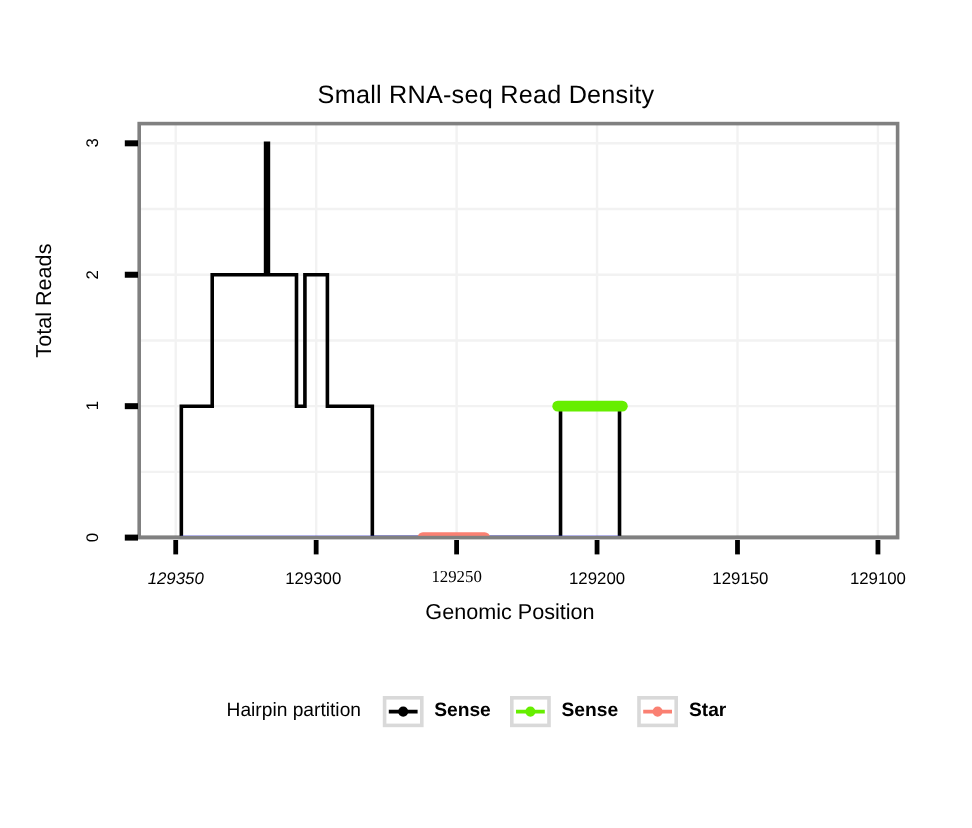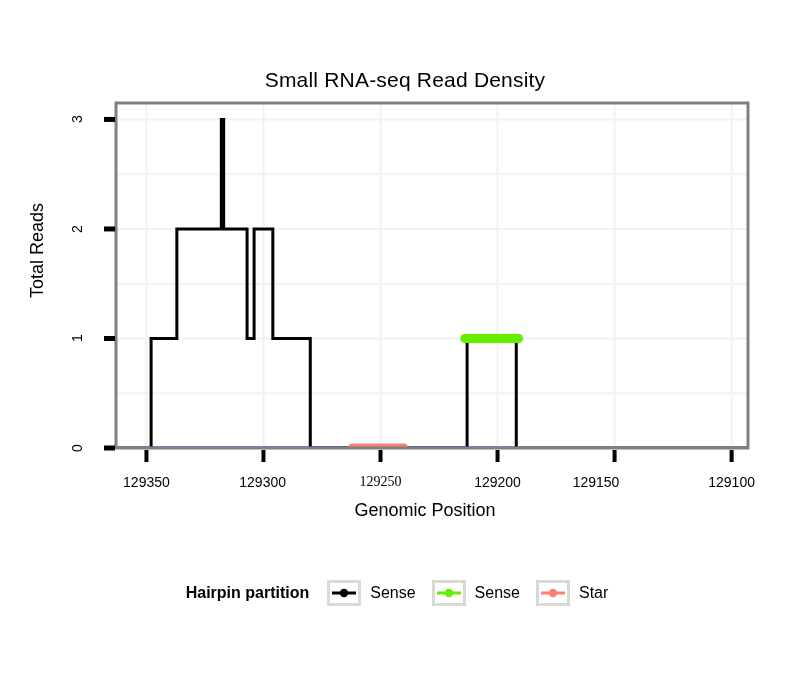--- a/index.html
+++ b/index.html
@@ -74,28 +74,29 @@
     left: 0;
     top: 580px;
     width: 810px;
     display: flex;
     justify-content: center;
     align-items: center;
     gap: 0px;
   }
   .legend-title {
     font-size: 16px;
-    font-weight: bold;
+    font-weight: normal;
     margin-right: 18px;
   }
   .legend-entry {
     display: flex;
     align-items: center;
     gap: 9px;
     margin-right: 16px;
+    font-weight: bold;
   }
   .legend-key {
     width: 34px;
     height: 26px;
     border: 3px solid #d9d9d9;
     background: #ffffff;
     display: flex;
     align-items: center;
     justify-content: center;
     box-sizing: border-box;
@@ -152,25 +153,25 @@
       <line x1="731.6148148148148" y1="450" x2="731.6148148148148" y2="462" stroke="#000" stroke-width="4"></line>
     </svg>
 
   <div id="ytick-labels">
       <div class="tick-label-y" style="top: 448px;">0</div>
       <div class="tick-label-y" style="top: 338.476px;">1</div>
       <div class="tick-label-y" style="top: 228.952px;">2</div>
       <div class="tick-label-y" style="top: 119.429px;">3</div>
     </div>
   <div id="xtick-labels">
-      <div class="tick-label-x" style="left: 146.43px;">129350</div>
-      <div class="tick-label-x" style="left: 246px; text-align: right;">129300</div>
+      <div class="tick-label-x" style="left: 146.43px; font-style: italic;">129350</div>
+      <div class="tick-label-x" style="left: 261px;">129300</div>
       <div class="tick-label-x" style="left: 380.504px; font-family: Liberation Serif, serif;">129250</div>
       <div class="tick-label-x" style="left: 497.541px; text-align: center;">129200</div>
-      <div class="tick-label-x" style="left: 596px;">129150</div>
+      <div class="tick-label-x" style="left: 617px;">129150</div>
       <div class="tick-label-x" style="left: 731.615px;">129100</div>
     </div>
 
   <div class="legend">
     <div class="legend-title">Hairpin partition</div>
     <div id="legend-entries" style="display:flex;align-items:center;">
         <div class="legend-entry">
           <div class="legend-key">
             <svg width="26" height="18">
               <line x1="1" y1="9" x2="25" y2="9" stroke="#000000" stroke-width="3"></line>

